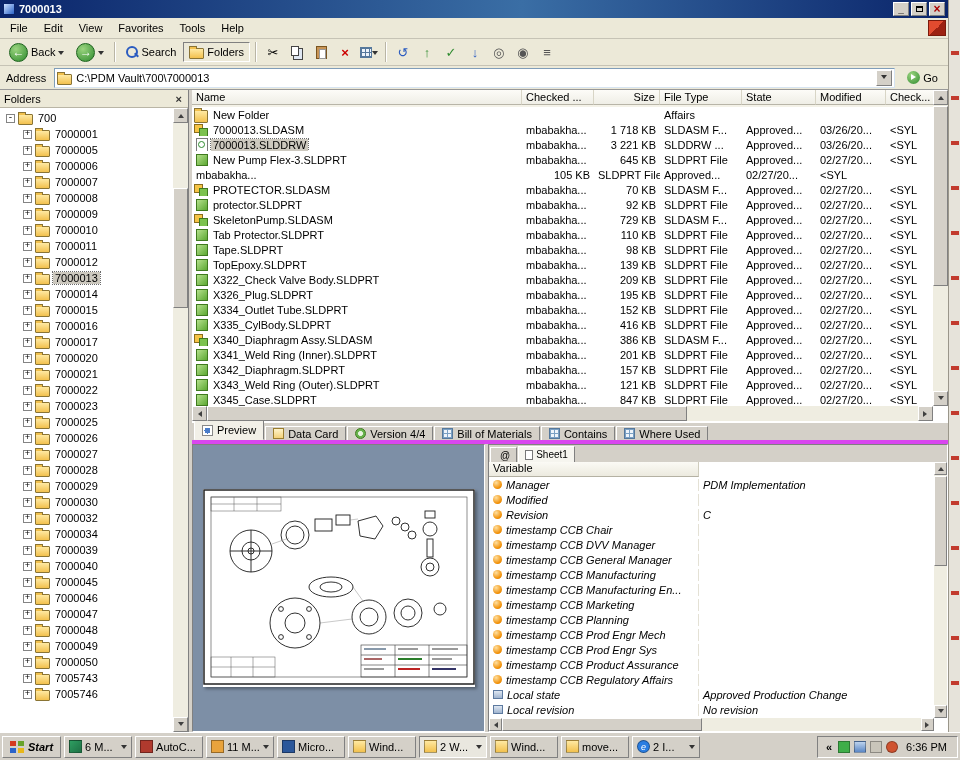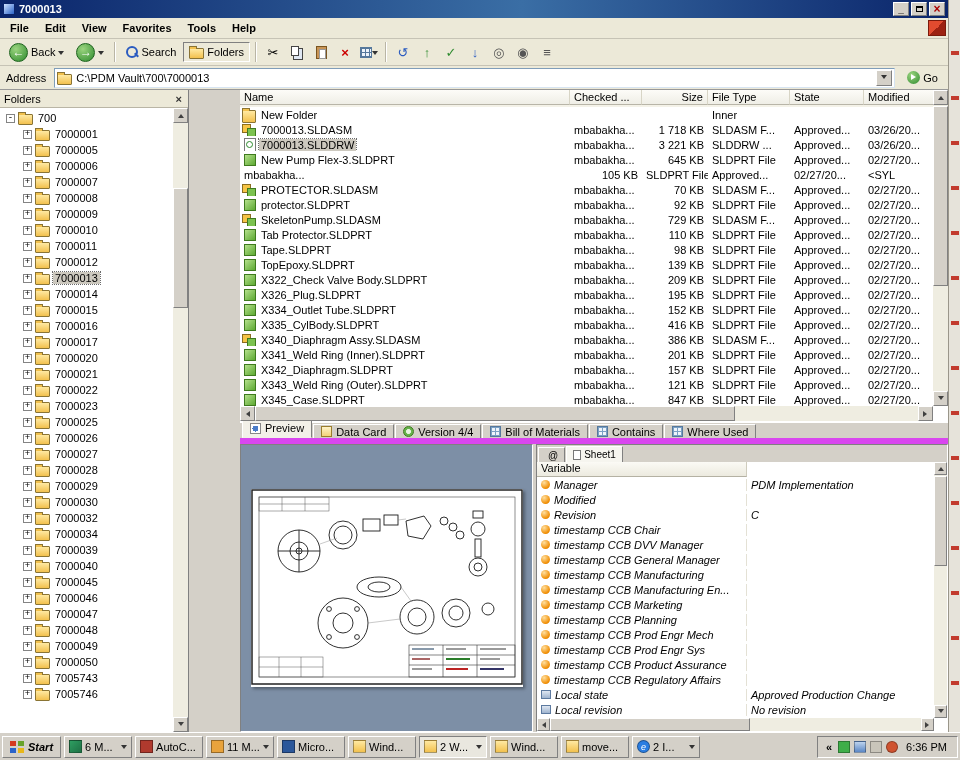--- a/index.html
+++ b/index.html
@@ -16,21 +16,21 @@
     background:linear-gradient(90deg,#0a246a 0%,#3a6ea5 55%,#0a246a 100%); color:#fff; }
   .title-icon { width:12px; height:12px; background:linear-gradient(135deg,#cfe2ff,#2a63c9); border:1px solid #0a246a; flex:none; }
   .title-text { font-weight:bold; font-size:11px; flex:1; white-space:nowrap; }
   .winbtns { display:flex; gap:2px; }
   .winbtn { width:16px; height:14px; background:#d4d0c8; display:flex; align-items:center; justify-content:center;
     font-size:10px; font-weight:bold; line-height:1; color:#000; }
   .winbtn .restore-glyph { width:7px; height:6px; border:1px solid #000; border-top-width:2px; }
   .winbtn.close { color:#a00; font-size:12px; }
 
   .menubar { height:21px; display:flex; align-items:center; padding:0 2px; background:#ece9d8; border-bottom:1px solid #c6c3b5; }
-  #menu-items { display:flex;font-weight:bold; }
+  #menu-items { display:flex; }
   .menu-item { padding:2px 8px; }
   .menubar-logo { margin-left:auto; width:18px; height:16px; background:linear-gradient(135deg,#e14b2f 50%,#9c2212 50%); border:1px solid #7a1a0c; }
 
   .toolbar { height:27px; display:flex; align-items:center; gap:2px; padding:0 4px; background:#ece9d8; border-bottom:1px solid #c6c3b5; }
   .tsep { width:2px; height:20px; border-left:1px solid #b9b5a5; border-right:1px solid #fff; margin:0 3px; }
   .tbtn { display:flex; align-items:center; gap:3px; padding:2px 5px; }
   .nav-circle { width:19px; height:19px; border-radius:50%; color:#fff; font-weight:bold; font-size:12px; line-height:1;
     display:flex; align-items:center; justify-content:center;
     background:radial-gradient(circle at 35% 30%,#9bd47f,#2e8b2e); border:1px solid #1e641e; flex:none; }
   .dd-arr { width:0; height:0; border:3px solid transparent; border-top:4px solid #333; margin-top:4px; }
@@ -65,21 +65,21 @@
   .tree-row { height:16px; display:flex; align-items:center; gap:3px; white-space:nowrap; }
   .expandbox { width:9px; height:9px; background:#fff; border:1px solid #848484; font-size:9px; line-height:7px; text-align:center; flex:none; font-family:"Liberation Mono",monospace; }
   .tree-label { padding:0 2px; }
   .sel { background:#cdc9bf; outline:1px dotted #6b6b6b; }
 
   .ficon-folder { width:15px; height:11px; background:linear-gradient(#ffe9a2,#f2c14e); border:1px solid #8a7434; border-radius:1px; position:relative; margin-top:3px; flex:none; }
   .ficon-folder::before { content:''; position:absolute; top:-3px; left:-1px; width:6px; height:2px; background:#f2c14e; border:1px solid #8a7434; border-bottom:none; }
 
   .splitter-v { width:3px; background:#d4d0c8; }
 
-  .right-area { flex:1; display:flex; flex-direction:column; background:#5eead4;margin-left:48px; }
+  .right-area { flex:1; display:flex; flex-direction:column; background:#5eead4; }
 
   .file-area { height:331px; position:relative; background:#fff; }
   .fhead, .frow { display:grid; grid-template-columns:330px 72px 66px 82px 74px 70px 60px; width:754px; }
   .file-head-clip { position:absolute; left:0; top:0; right:15px; height:17px; overflow:hidden; background:#f4f2e8; }
   .fh-cell { border-right:1px solid #d8d5c6; border-bottom:1px solid #b8b5a8; background:linear-gradient(#fdfcf8,#efeee6); padding:1px 4px; white-space:nowrap; overflow:hidden; }
   .fh-cell.right { text-align:right; }
   .file-rows-clip { position:absolute; left:0; top:17px; right:15px; bottom:15px; overflow:hidden; background:#fff; }
   .frow { height:15px; align-items:center; }
   .fcell { padding:0 4px; white-space:nowrap; overflow:hidden; }
   .fcell.right { text-align:right; }
@@ -100,21 +100,21 @@
   .tri-up { width:0; height:0; border:3px solid transparent; border-bottom:4px solid #404040; margin-bottom:2px; }
   .tri-dn { width:0; height:0; border:3px solid transparent; border-top:4px solid #404040; margin-top:2px; }
   .tri-lf { width:0; height:0; border:3px solid transparent; border-right:4px solid #404040; margin-right:2px; }
   .tri-rt { width:0; height:0; border:3px solid transparent; border-left:4px solid #404040; margin-left:2px; }
   .sb-thumb-v { position:absolute; left:0; width:15px; background:#d4d0c8; }
   .sb-thumb-h { height:15px; background:#d4d0c8; }
   .vscroll .top { position:absolute; top:0; } .vscroll .bot { position:absolute; bottom:0; }
 
   
   .bottom-panel { height:311px; display:flex; flex-direction:column; border-top:2px solid #fff; }
-  .panel-tabs { height:21px; display:flex; align-items:flex-end; gap:1px; padding:10px 2px 0 2px; background:#d4d0c8; border-bottom:6px solid #d946ef; }
+  .panel-tabs { height:21px; display:flex; align-items:flex-end; gap:1px; padding:10px 2px 0 2px; background:#d4d0c8; border-bottom:4px solid #d946ef; }
   .ptab { display:flex; align-items:center; gap:4px; padding:2px 7px; background:#d4d0c8;
     border:1px solid; border-color:#fff #808080 #808080 #fff; border-bottom:none; height:14px; }
   .ptab.active { background:#f2f0e8; height:20px; border-bottom:1px solid #f2f0e8; }
   .ticon { width:11px; height:11px; flex:none; border:1px solid #56789c; background:#eef4fb; }
   .t-preview { background:radial-gradient(circle at 50% 50%, #4a7cc9 0 3px, #fff 3px); border-color:#888; }
   .t-data-card { background:linear-gradient(#fef3c9,#f3d27a); border-color:#9a7d2e; }
   .t-version-4-4 { background:radial-gradient(circle,#e8f4e0 35%,#67b34c 36%); border-color:#3f7a1e; border-radius:50%; }
   .t-bill-of-materials, .t-contains, .t-where-used {
     background-image:repeating-linear-gradient(0deg,#7aa0c4 0 1px,transparent 1px 4px),
                      repeating-linear-gradient(90deg,#7aa0c4 0 1px,transparent 1px 4px); }
@@ -509,21 +509,21 @@
           </div>
         <div class="file-rows-clip">
             <div id="file-rows">
               <div class="frow">
                 <span class="fcell name-cell">
                   <span class="ficon ficon-folder"></span>
                   <span class="fname">New Folder</span>
                 </span>
                 <span class="fcell"></span>
                 <span class="fcell right"></span>
-                <span class="fcell">Inner</span>
+                <span class="fcell">Affairs</span>
                 <span class="fcell"></span>
                 <span class="fcell"></span>
                 <span class="fcell"></span>
               </div>
               <div class="frow">
                 <span class="fcell name-cell">
                   <span class="ficon ficon-asm"></span>
                   <span class="fname">7000013.SLDASM</span>
                 </span>
                 <span class="fcell">mbabakha...</span>

